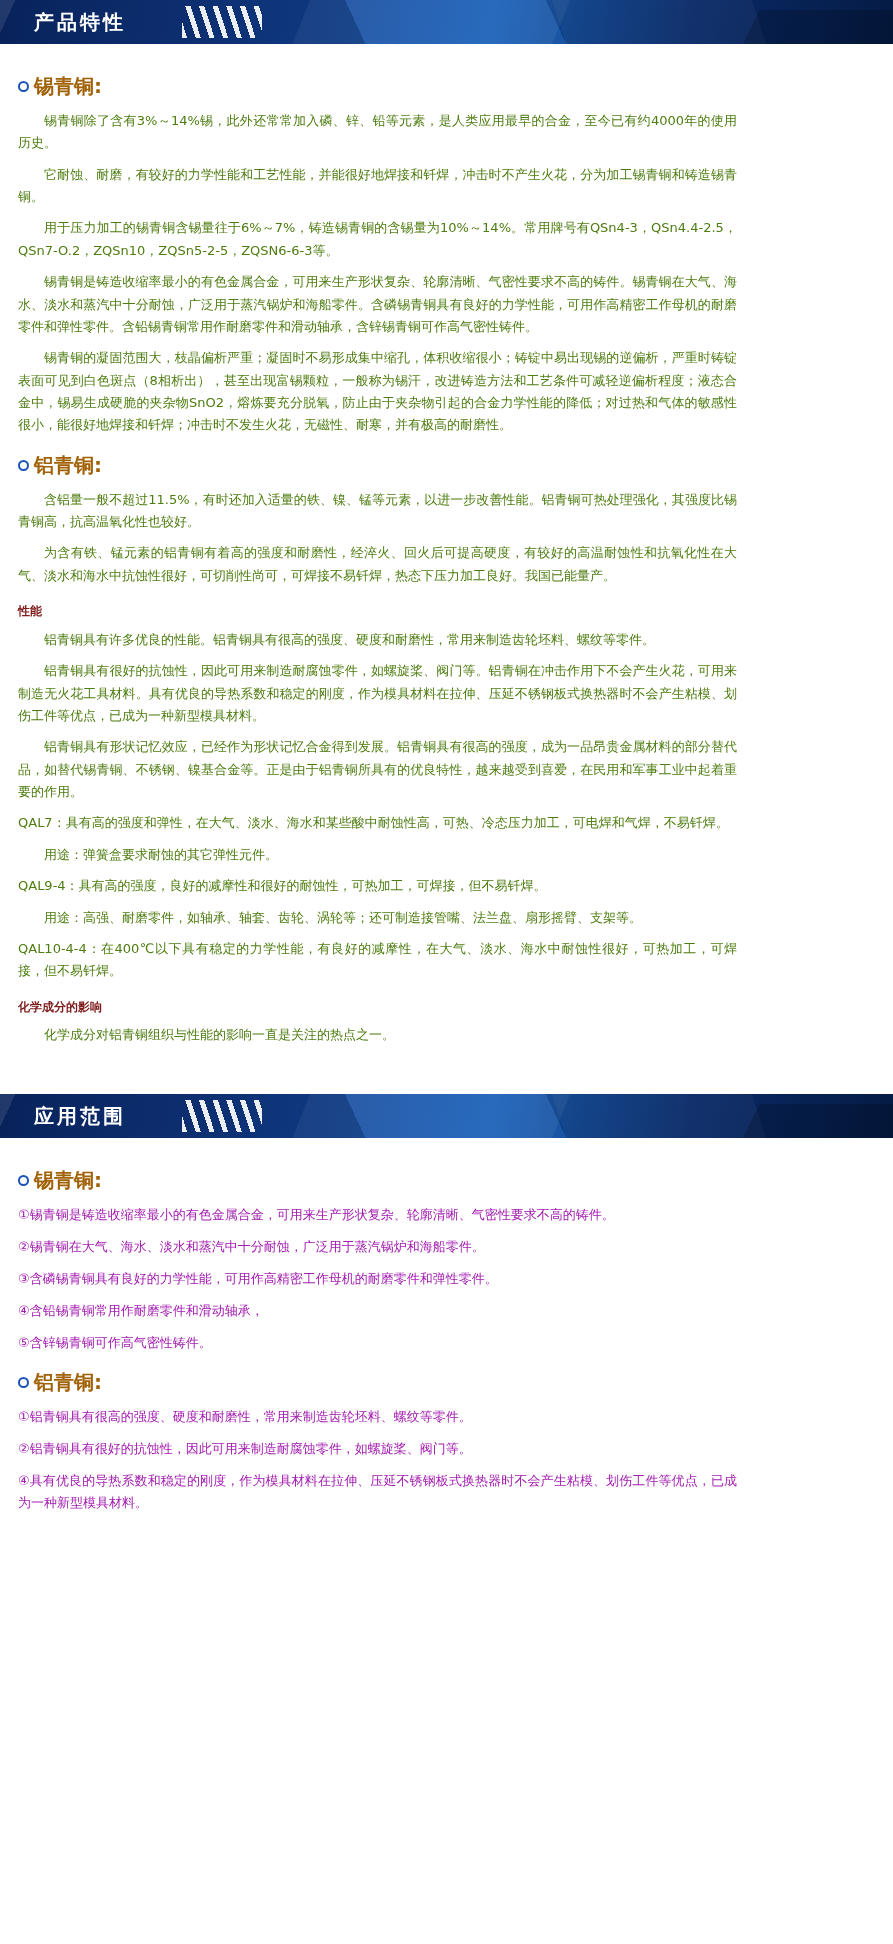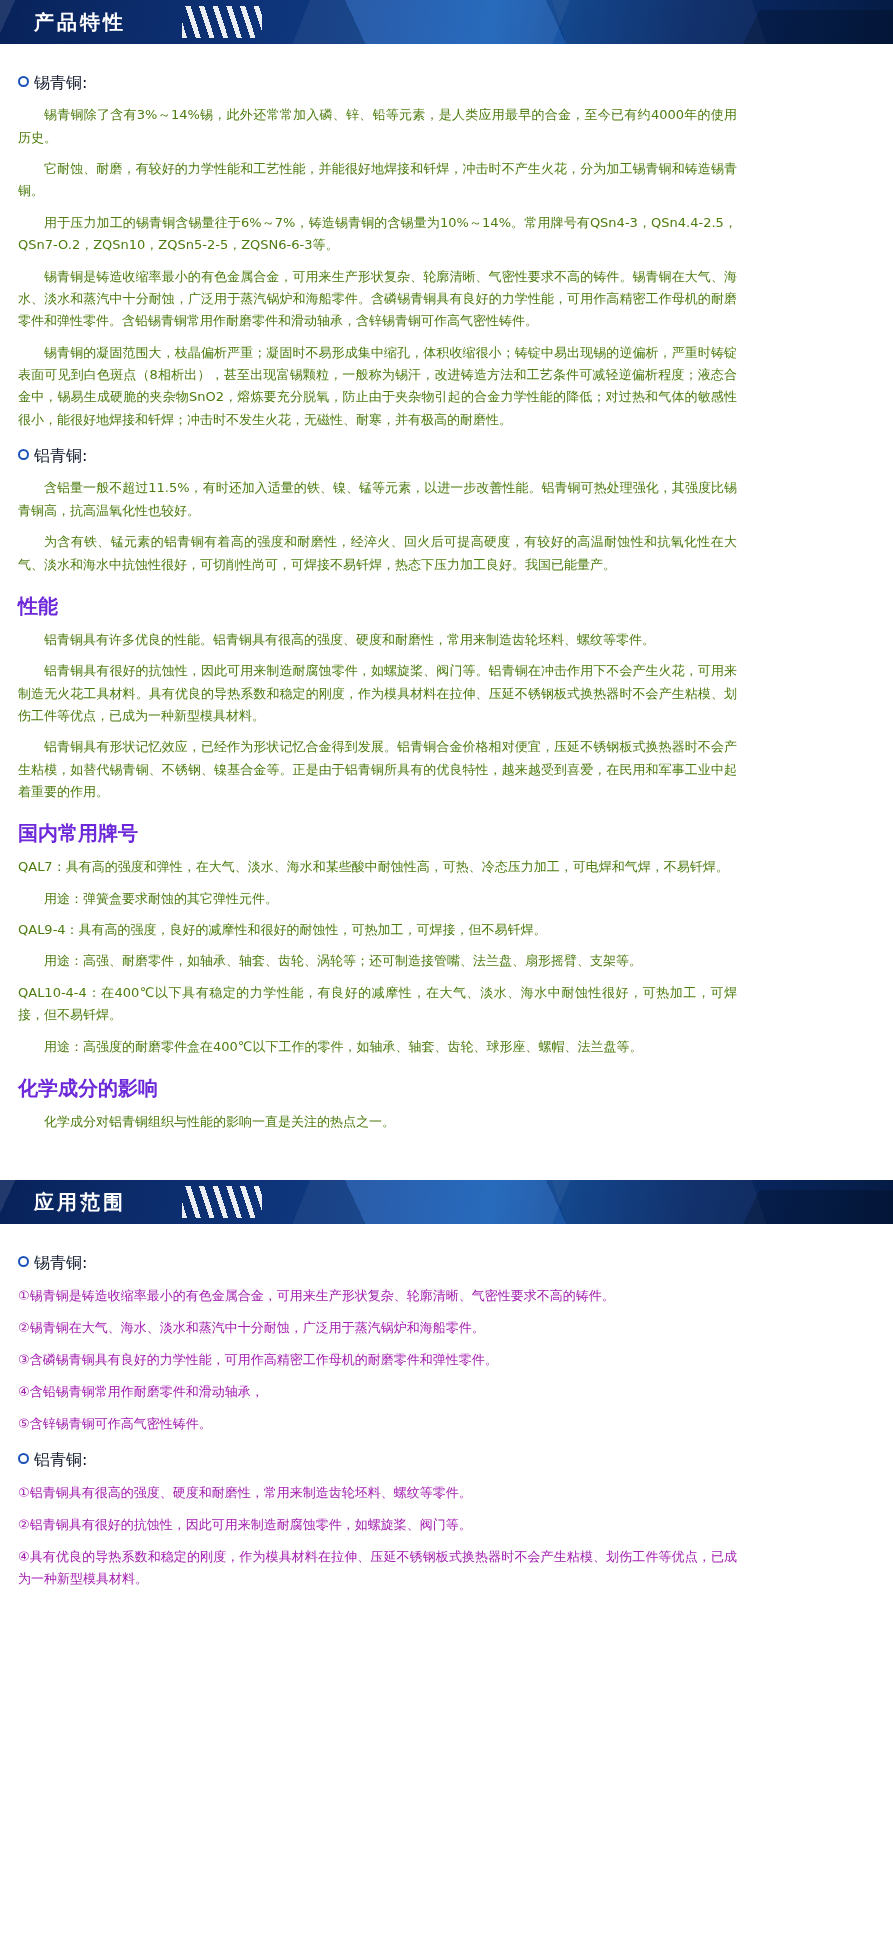--- a/index.html
+++ b/index.html
@@ -82,39 +82,39 @@
     );
     opacity: 0.92;
   }
 
   
   .content {
     padding: 14px 18px 6px 18px;
   }
   h2.sec {
     margin: 14px 0 10px 0;
-    font-size: 16px;
-    font-weight: normal;
-    color: #0f172a;
+    font-size: 20px;
+    font-weight: bold;
+    color: #a16207;
     line-height: 1.4;
   }
   h2.sec .ring {
     display: inline-block;
     width: 11px;
     height: 11px;
     border: 2px solid #1a52b8;
     border-radius: 50%;
     margin-right: 5px;
     vertical-align: 1px;
   }
   h2.plain {
     margin: 16px 0 9px 0;
-    font-size: 20px;
+    font-size: 12px;
     font-weight: bold;
-    color: #6d28d9;
+    color: #7f1d1d;
     line-height: 1.4;
   }
   p {
     margin: 0 0 9px 0;
     font-size: 13px;
     line-height: 1.72;
     color: #4d7c0f;
     text-align: justify;
   }
   p.ind { text-indent: 26px; }
@@ -158,29 +158,27 @@
 
     <h2 class="sec">
       <span class="ring"></span><span>铝青铜:</span>
     </h2>
     <p class="ind">含铝量一般不超过11.5%，有时还加入适量的铁、镍、锰等元素，以进一步改善性能。铝青铜可热处理强化，其强度比锡青铜高，抗高温氧化性也较好。</p>
     <p class="ind">为含有铁、锰元素的铝青铜有着高的强度和耐磨性，经淬火、回火后可提高硬度，有较好的高温耐蚀性和抗氧化性在大气、淡水和海水中抗蚀性很好，可切削性尚可，可焊接不易钎焊，热态下压力加工良好。我国已能量产。</p>
 
     <h2 class="plain">性能</h2>
     <p class="ind">铝青铜具有许多优良的性能。铝青铜具有很高的强度、硬度和耐磨性，常用来制造齿轮坯料、螺纹等零件。</p>
     <p class="ind">铝青铜具有很好的抗蚀性，因此可用来制造耐腐蚀零件，如螺旋桨、阀门等。铝青铜在冲击作用下不会产生火花，可用来制造无火花工具材料。具有优良的导热系数和稳定的刚度，作为模具材料在拉伸、压延不锈钢板式换热器时不会产生粘模、划伤工件等优点，已成为一种新型模具材料。</p>
-    <p class="ind">铝青铜具有形状记忆效应，已经作为形状记忆合金得到发展。铝青铜合金价格相对便宜，压延不锈钢板式换热器时不会产生粘模，如替代锡青铜、不锈钢、镍基合金等。正是由于铝青铜所具有的优良特性，越来越受到喜爱，在民用和军事工业中起着重要的作用。</p>
-
-    <h2 class="plain">国内常用牌号</h2>
+    <p class="ind">铝青铜具有形状记忆效应，已经作为形状记忆合金得到发展。铝青铜具有很高的强度，成为一品昂贵金属材料的部分替代品，如替代锡青铜、不锈钢、镍基合金等。正是由于铝青铜所具有的优良特性，越来越受到喜爱，在民用和军事工业中起着重要的作用。</p>
+
     <p>QAL7：具有高的强度和弹性，在大气、淡水、海水和某些酸中耐蚀性高，可热、冷态压力加工，可电焊和气焊，不易钎焊。</p>
     <p class="ind">用途：弹簧盒要求耐蚀的其它弹性元件。</p>
     <p>QAL9-4：具有高的强度，良好的减摩性和很好的耐蚀性，可热加工，可焊接，但不易钎焊。</p>
     <p class="ind">用途：高强、耐磨零件，如轴承、轴套、齿轮、涡轮等；还可制造接管嘴、法兰盘、扇形摇臂、支架等。</p>
     <p>QAL10-4-4：在400℃以下具有稳定的力学性能，有良好的减摩性，在大气、淡水、海水中耐蚀性很好，可热加工，可焊接，但不易钎焊。</p>
-    <p class="ind">用途：高强度的耐磨零件盒在400℃以下工作的零件，如轴承、轴套、齿轮、球形座、螺帽、法兰盘等。</p>
 
     <h2 class="plain">化学成分的影响</h2>
     <p class="ind">化学成分对铝青铜组织与性能的影响一直是关注的热点之一。</p>
 
   </div>
 
   <div class="spacer"></div>
 
   <div class="banner banner2-wrap">
     <div class="sheen"></div>

